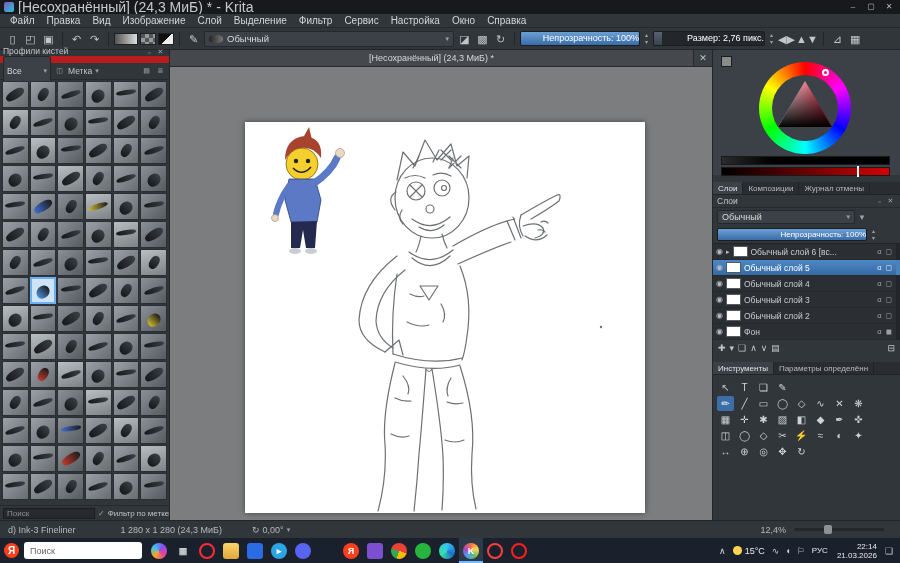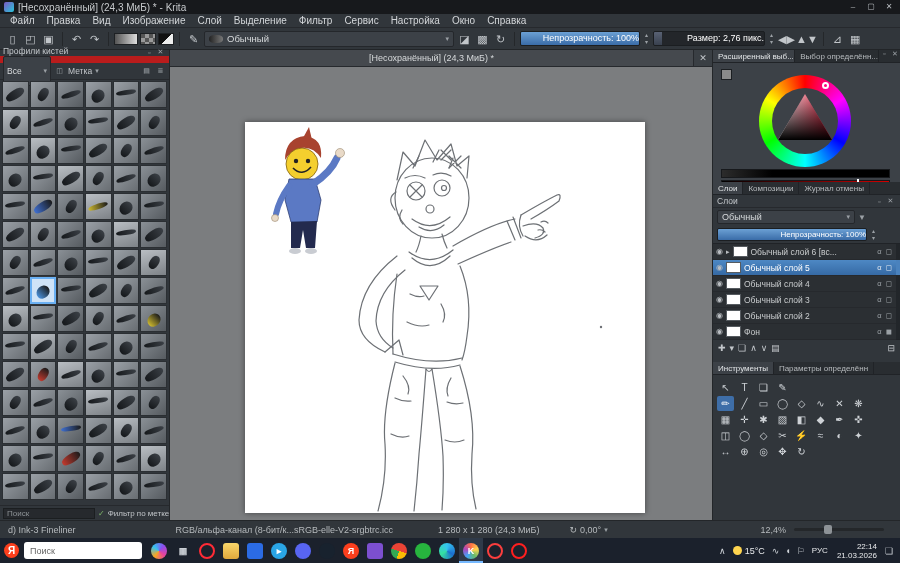--- a/index.html
+++ b/index.html
@@ -1,21 +1,21 @@
 <!DOCTYPE html>
 <html><head>
 <meta charset="utf-8">
 <style>
 *{margin:0;padding:0;box-sizing:border-box;font-family:"Liberation Sans",sans-serif;}
 html,body{width:900px;height:563px;overflow:hidden;}
 body{position:relative;background:#2e3338;color:#ccd0d3;font-size:10px;}
 
 #titlebar{position:absolute;top:0;left:0;right:0;height:14px;background:#17191c;display:flex;align-items:center;padding:0 2px;}
 #app-icon{width:10px;height:10px;border-radius:2px;background:linear-gradient(135deg,#7e57c2,#26c6da);margin:0 4px 0 2px;}
-#title-text{font-size:10px;color:#c6c9cc;white-space:nowrap;}
+#title-text{font-size:14px;color:#c6c9cc;white-space:nowrap;}
 #titlebar .sp{flex:1;}
 .winbtn{width:18px;text-align:center;font-size:8px;color:#b9bdc1;line-height:14px;}
 
 #menubar{position:absolute;top:14px;left:0;right:0;height:14px;background:#31363b;border-bottom:1px solid #26292d;display:flex;align-items:center;padding-left:4px;}
 .menu-item{padding:0 6px;font-size:10px;line-height:14px;color:#d3d6d9;white-space:nowrap;}
 
 #toolbar{position:absolute;top:28px;left:0;right:0;height:22px;background:#31363b;border-bottom:1px solid #222528;display:flex;align-items:center;padding:0 4px;gap:2px;}
 .tbicon{min-width:17px;height:18px;line-height:18px;text-align:center;color:#c2c6ca;font-size:11px;}
 .tbgroup{display:flex;align-items:center;gap:1px;}
 .tsep{width:1px;height:14px;background:#24272a;margin:0 3px;}
@@ -590,27 +590,20 @@
           <circle cx="356" cy="205" r="1.2" fill="#5d6166" stroke="none"></circle>
         </g>
       </svg>
     </div>
   </div>
 </div>
 
 <div id="rightcol">
 
   <div id="color-docker">
-    <div class="dtabs">
-      <span class="dtab active">Расширенный выб...</span>
-      <span class="dtab">Выбор определённ...</span>
-      <span class="sp"></span>
-      <span class="hicon">▫</span>
-      <span class="hicon">✕</span>
-    </div>
     <div id="color-body">
       <div id="cur-swatch"></div>
       <div id="wheel">
         <div class="hole"></div>
         <svg width="66" height="66" viewBox="0 0 66 66">
           <defs>
             <linearGradient id="tg1" x1="0" y1="0" x2="1" y2="0">
               <stop offset="0" stop-color="#ffffff"></stop>
                 <stop offset="1" stop-color="#e01030"></stop>
             </linearGradient>
@@ -766,21 +759,20 @@
           <span class="tool">◎</span>
           <span class="tool">✥</span>
           <span class="tool">↻</span>
         </div>
       </div>
   </div>
 </div>
 
 <div id="statusbar">
   <span>d) Ink-3 Fineliner</span>
-  <span id="sb-profile">RGB/альфа-канал (8-бит/к...sRGB-elle-V2-srgbtrc.icc</span>
   <span id="sb-size">1 280 x 1 280 (24,3 МиБ)</span>
   <span id="sb-angle">
     <span>↻</span>
     <span>0,00°</span>
     <span class="caret">▾</span>
   </span>
   <span class="sp"></span>
   <span>12,4%</span>
   <span id="zoom-track">
       <span id="zoom-thumb"></span>

